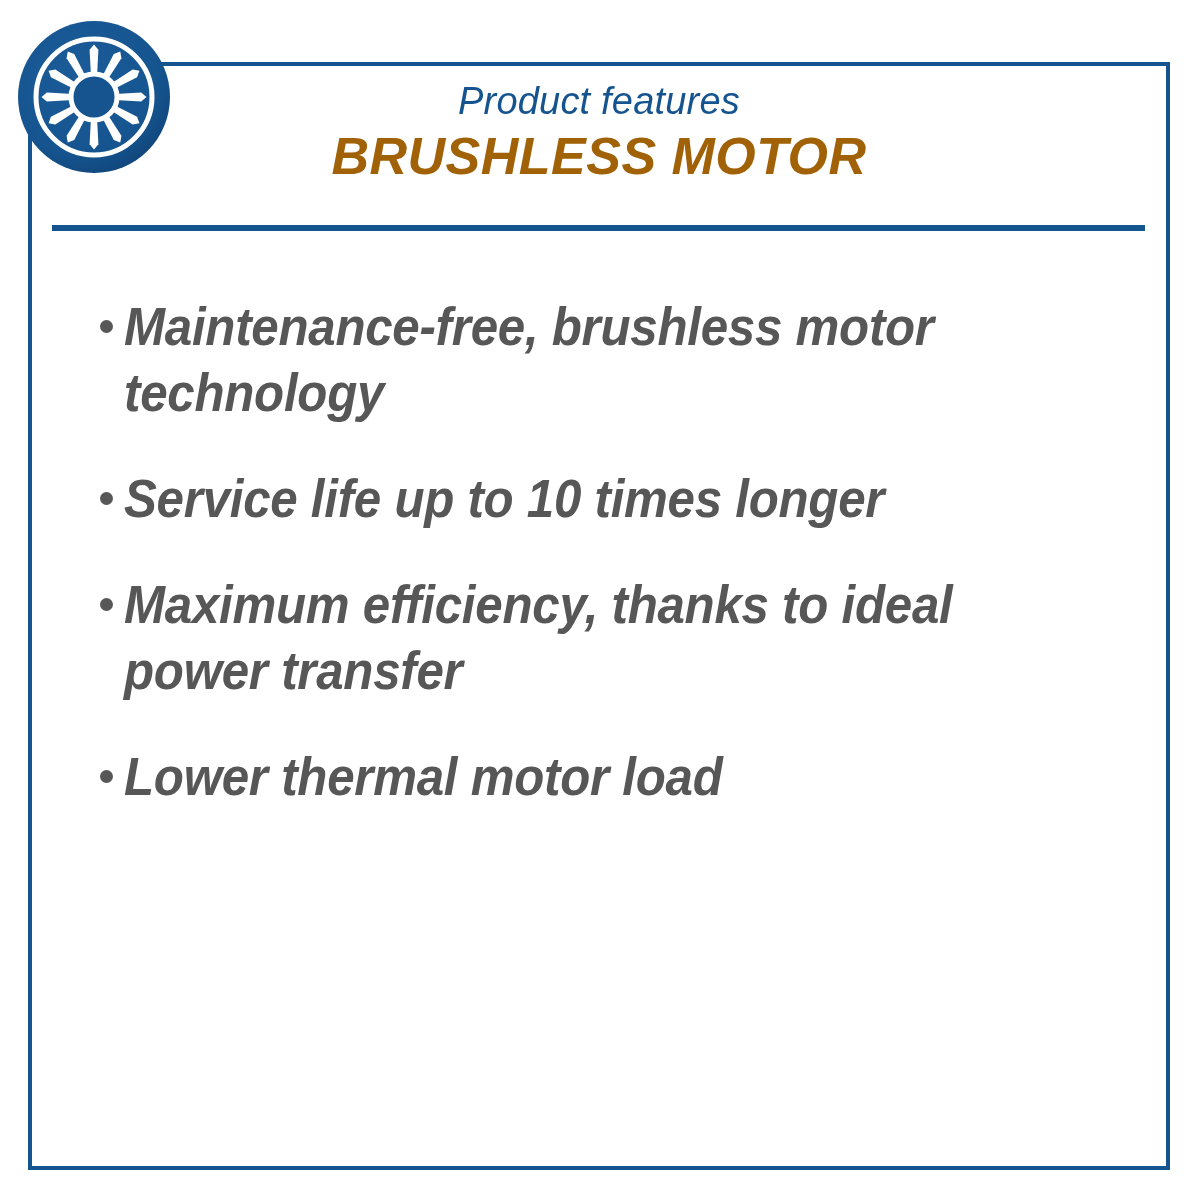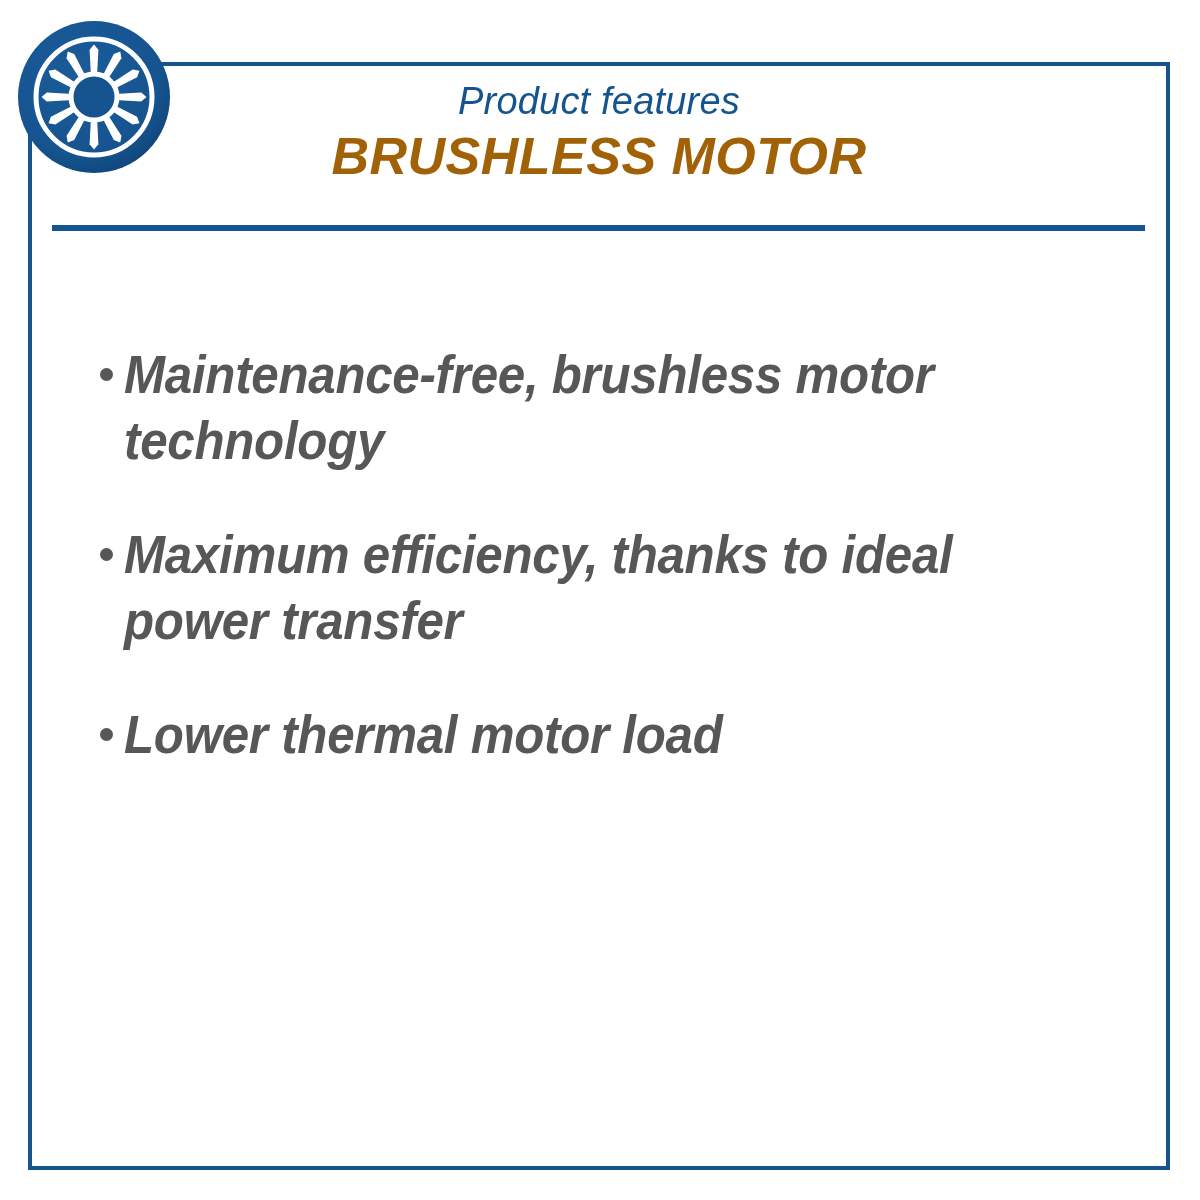--- a/index.html
+++ b/index.html
@@ -87,21 +87,20 @@
     position: absolute;
     left: 100px;
     top: 294px;
     width: 1010px;
     z-index: 2;
   }
   .bullet-row {
     display: flex;
     align-items: flex-start;
     margin-bottom: 40px;
-    margin-top: 48px;
   }
   .bullet-row:last-child { margin-bottom: 0; }
 
   .bullet-dot {
     flex: 0 0 auto;
     width: 13px;
     height: 13px;
     border-radius: 50%;
     background: #575757;
     margin-top: 26px;
@@ -165,20 +164,24 @@
 
   <div class="divider"></div>
 
   <div class="bullets">
 
     <div class="bullet-row">
       <span class="bullet-dot"></span>
       <span class="bullet-text">Maintenance-free, brushless motor technology</span>
     </div>
 
+    <div class="bullet-row">
+      <span class="bullet-dot"></span>
+      <span class="bullet-text">Service life up to 10 times longer</span>
+    </div>
 
     <div class="bullet-row">
       <span class="bullet-dot"></span>
       <span class="bullet-text">Maximum efficiency, thanks to ideal power transfer</span>
     </div>
 
     <div class="bullet-row">
       <span class="bullet-dot"></span>
       <span class="bullet-text">Lower thermal motor load</span>
     </div>

